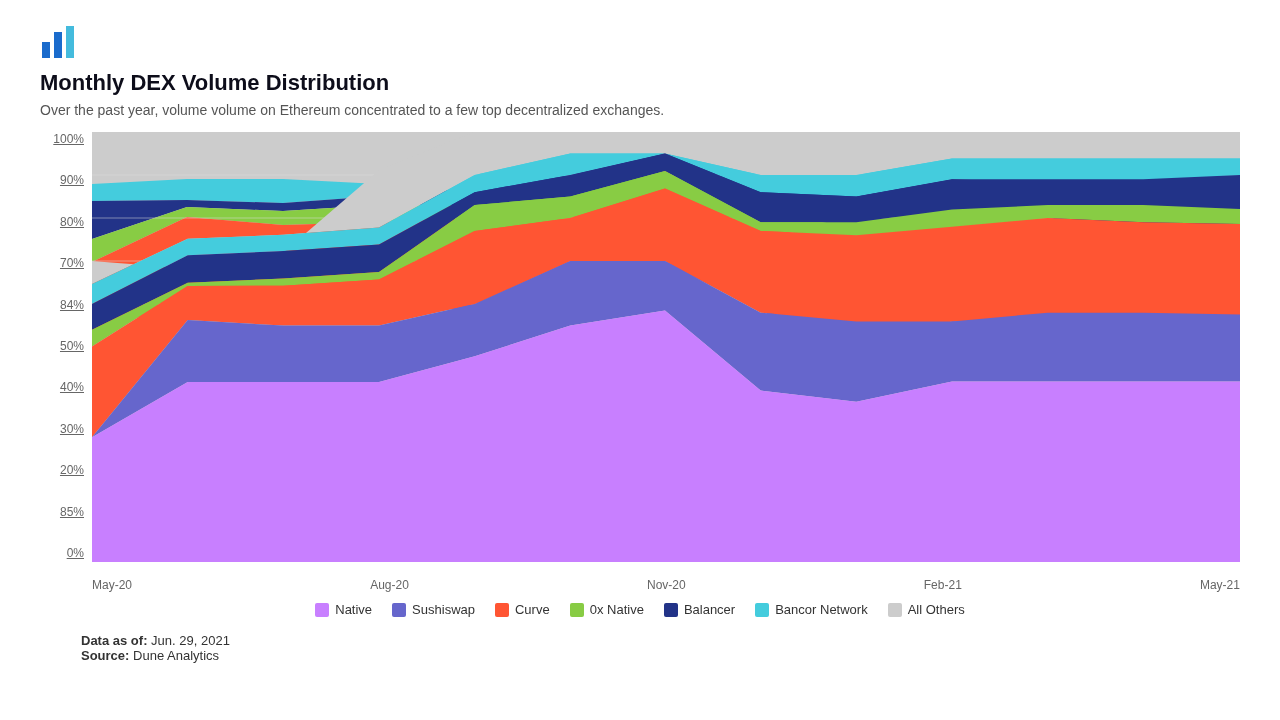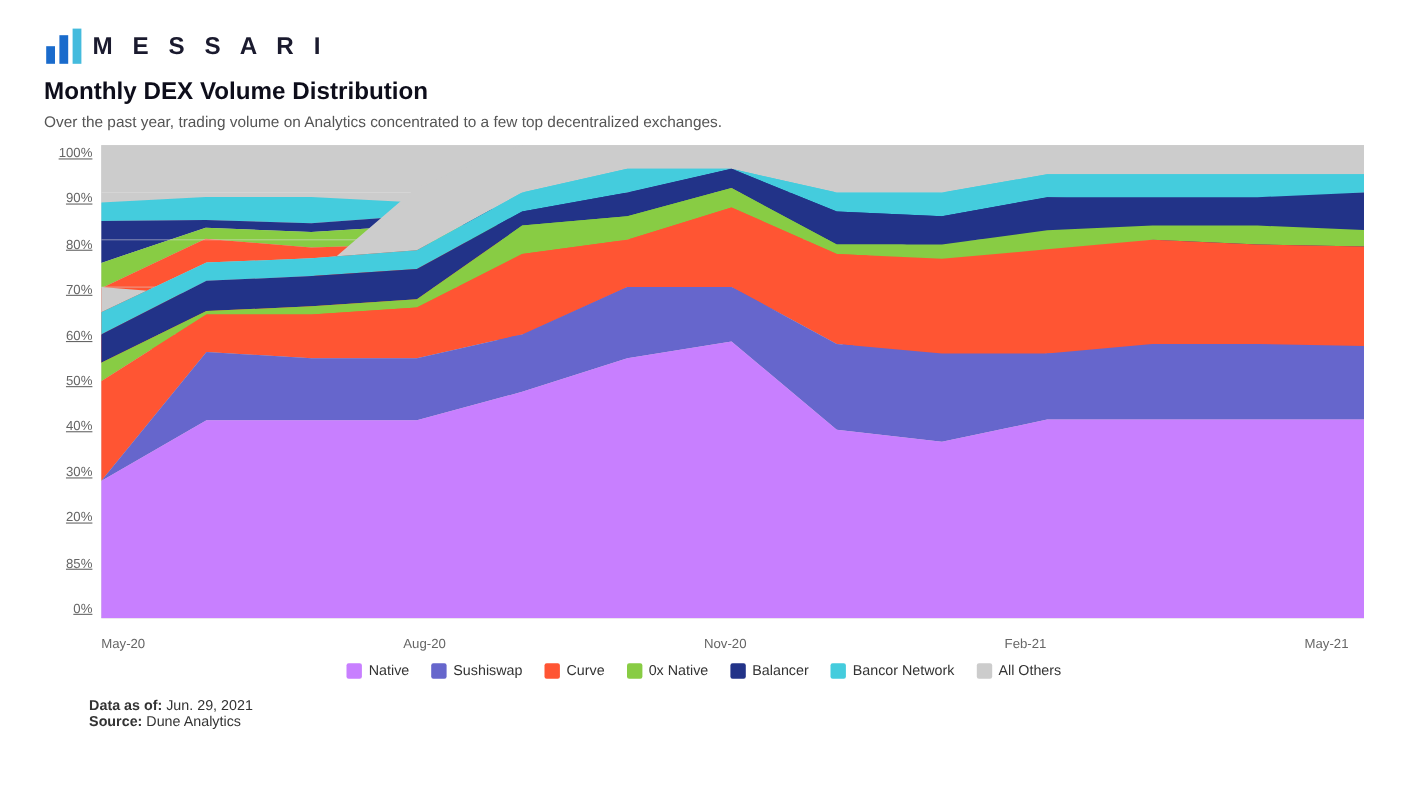--- a/index.html
+++ b/index.html
@@ -72,21 +72,21 @@
     .chart-svg-container {
       position: absolute;
       left: 52px;
       top: 0;
       right: 0;
       bottom: 30px;
     }
     .x-axis {
       position: absolute;
       left: 52px;
-      right: 14px;
+      right: 0;
       bottom: 0;
       height: 30px;
       display: flex;
       justify-content: space-between;
       align-items: flex-end;
     }
     .x-label {
       font-size: 12px;
       color: #666;
     }
@@ -125,37 +125,36 @@
 <div class="container">
 
   <div class="header">
     <div class="logo">
       <svg class="logo-icon" viewBox="0 0 36 36" fill="none" xmlns="http://www.w3.org/2000/svg">
         <rect x="2" y="18" width="8" height="16" fill="#1a6bcc"></rect>
         <rect x="14" y="8" width="8" height="26" fill="#1a6bcc"></rect>
         <rect x="26" y="2" width="8" height="32" fill="#44bbdd"></rect>
         <polygon points="2,18 10,18 18,8 18,34 26,2 34,2" fill="none" stroke="#1a6bcc" stroke-width="0"></polygon>
       </svg>
-      <span class="logo-text">M E S S A R I</span>
     </div>
   </div>
 
   <div class="chart-title">Monthly DEX Volume Distribution</div>
-  <div class="chart-subtitle">Over the past year, trading volume on Analytics concentrated to a few top decentralized exchanges.</div>
+  <div class="chart-subtitle">Over the past year, volume volume on Ethereum concentrated to a few top decentralized exchanges.</div>
 
   <div class="chart-area">
 
     <div class="y-axis">
       <span class="y-label">0%</span>
       <span class="y-label">85%</span>
       <span class="y-label">20%</span>
       <span class="y-label">30%</span>
       <span class="y-label">40%</span>
       <span class="y-label">50%</span>
-      <span class="y-label">60%</span>
+      <span class="y-label">84%</span>
       <span class="y-label">70%</span>
       <span class="y-label">80%</span>
       <span class="y-label">90%</span>
       <span class="y-label">100%</span>
     </div>
 
     <div class="chart-svg-container">
       <svg width="100%" height="100%" viewBox="0 0 1148 430" preserveAspectRatio="none" xmlns="http://www.w3.org/2000/svg">
 
         <line x1="0" y1="430" x2="1148" y2="430" stroke="#ddd" stroke-width="1"></line>

